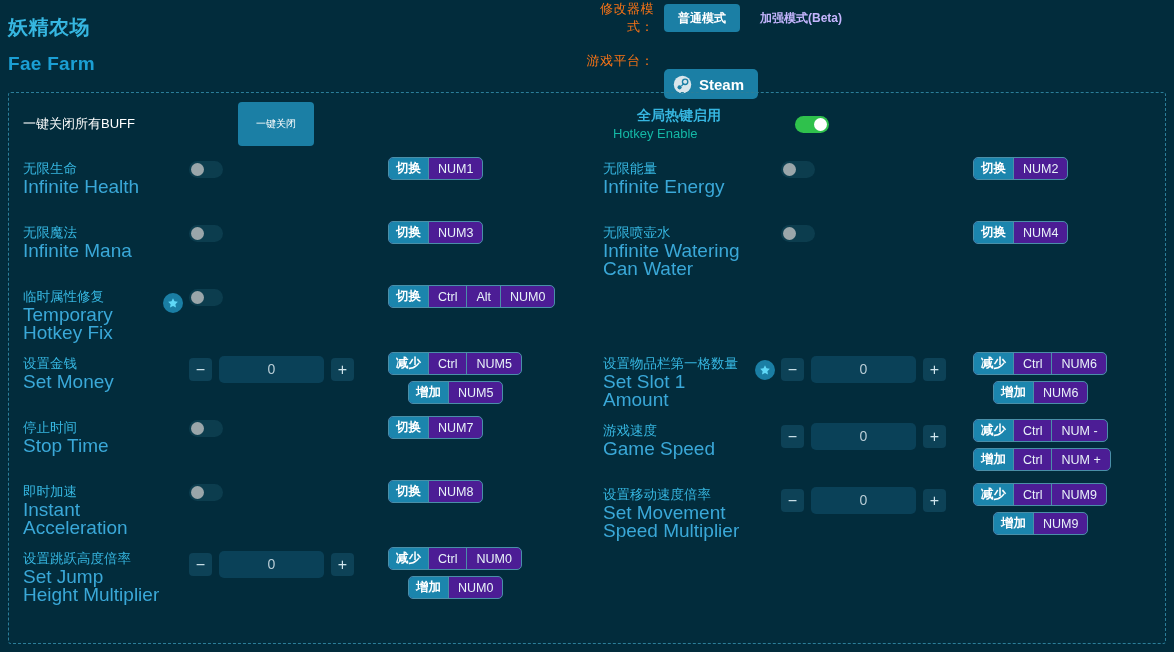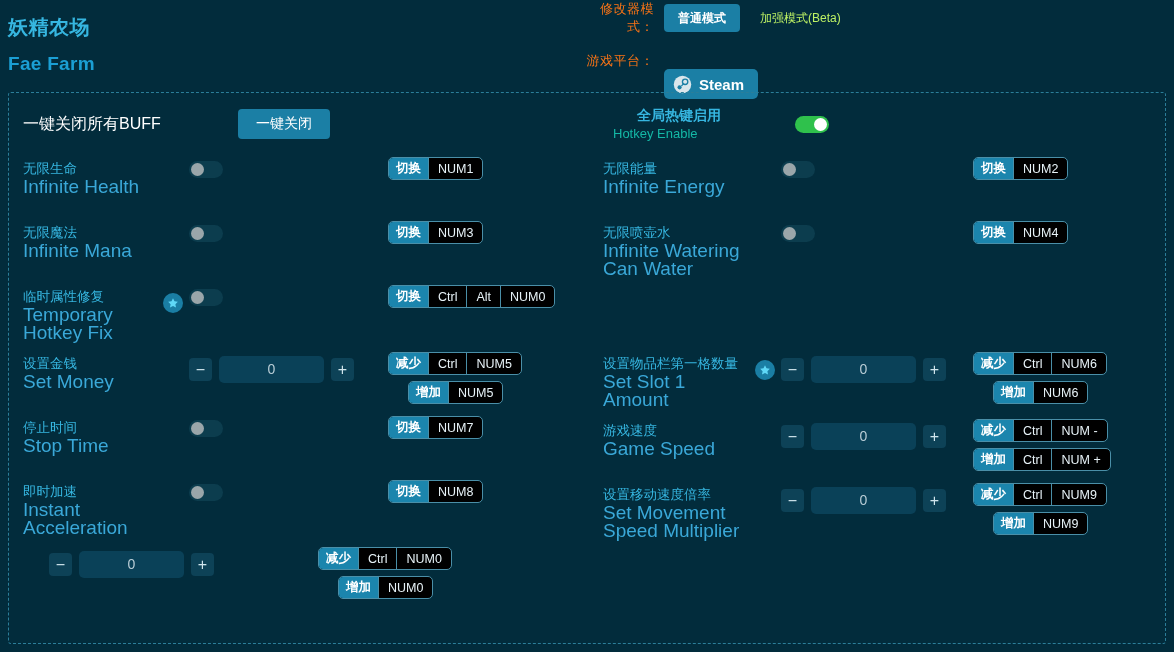--- a/index.html
+++ b/index.html
@@ -30,43 +30,43 @@
     width: 80px; text-align: right; margin-right: 10px;
     font-size: 13px; color: #f97316; letter-spacing: .5px;
   }
   .mode-tab {
     height: 28px; padding: 0 14px; border-radius: 4px;
     display: inline-flex; align-items: center; justify-content: center;
     font-size: 12px; font-weight: bold; color: #ffffff;
     border: none; cursor: pointer;
   }
   .mode-tab.active { background: #1b7fa5; }
-  .mode-tab.inactive { background: transparent; color: #bef264; font-weight: normal; margin-left: 6px; }
+  .mode-tab.inactive { background: transparent; color: #c4b5fd; font-weight: bold; margin-left: 6px; }
 
   .platform-btn {
     height: 30px; padding: 0 14px 0 9px; border-radius: 5px;
     background: #1b7fa5; display: inline-flex; align-items: center; gap: 7px;
     font-size: 15px; font-weight: bold; color: #ffffff; cursor: pointer; margin-top: 46px;
   }
   .steam-ic { width: 19px; height: 19px; display: block; }
 
   
   .panel {
     position: absolute; left: 8px; top: 92px; right: 8px; bottom: 8px;
     border: 1px dashed #2b7e99; border-radius: 3px;
     padding: 8px 0 0 0;
   }
 
   .topbar { display: flex; align-items: center; height: 46px; }
   .topbar-left { display: flex; align-items: center; width: 588px; padding-left: 14px; }
-  .buff-label { font-size: 16px; color: #ffffff; width: 215px; }
+  .buff-label { font-size: 13px; color: #ffffff; width: 215px; }
   .buff-btn {
-    height: 30px; padding: 0 18px; border-radius: 4px; background: #1b7fa5;
+    height: 44px; padding: 0 18px; border-radius: 4px; background: #1b7fa5;
     display: inline-flex; align-items: center; justify-content: center;
-    font-size: 14px; color: #ffffff; cursor: pointer; border: none;
+    font-size: 10px; color: #ffffff; cursor: pointer; border: none;
   }
   .topbar-right { display: flex; align-items: center; padding-left: 16px; }
   .hk-names { width: 182px; }
   .hk-cn { font-size: 14px; font-weight: bold; color: #36b6e0; line-height: 19px; margin-left: 24px; }
   .hk-en { font-size: 13px; color: #14b8a6; line-height: 18px; }
 
   
   .grid { display: flex; width: 100%; }
   .col { width: 50%; }
   .row {
@@ -112,21 +112,21 @@
     color: #b9cdd6; font-size: 14px; text-align: center; line-height: 27px;
     cursor: text;
   }
 
   
   .keys { flex: 1; display: flex; flex-direction: column; align-items: flex-start;
           gap: 6px; padding-top: 4px; }
   .chip {
     display: inline-flex; align-items: stretch; height: 23px;
     border-radius: 5px; overflow: hidden; cursor: pointer;
-    border: 1px solid #4a8fa8; background: #000000;
+    border: 1px solid #4a8fa8; background: #4c1d95;
   }
   .chip .act {
     background: #1b85ad; color: #ffffff; font-size: 12.5px; font-weight: bold;
     padding: 0 7px; display: flex; align-items: center;
   }
   .chip .key {
     color: #e8f3f8; font-size: 12.5px; padding: 0 9px;
     display: flex; align-items: center; border-left: 1px solid #4a8fa8;
   }
 </style>
@@ -301,20 +301,24 @@
               </div>
             </div>
             <div class="keys">
               <div class="chip">
                 <span class="act">切换</span>
                 <span class="key">NUM8</span>
               </div>
             </div>
           </div>
           <div class="row">
+            <div class="names">
+              <div class="name-cn">设置跳跃高度倍率</div>
+              <div class="name-en">Set Jump Height Multiplier</div>
+            </div>
             <div class="badge-slot"></div>
             <div class="ctrl">
               <div class="stepper">
                 <button class="step-btn">−</button>
                 <div class="num-field">0</div>
                 <button class="step-btn">+</button>
               </div>
             </div>
             <div class="keys">
               <div class="chip">

